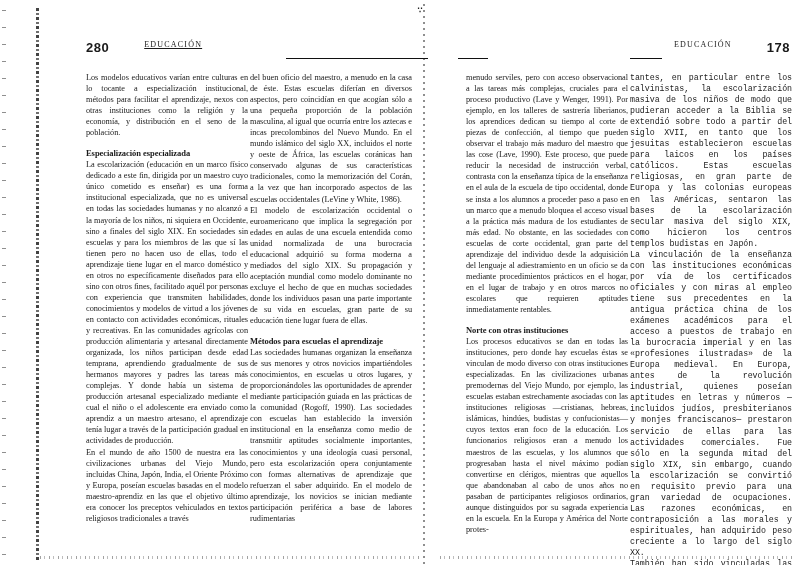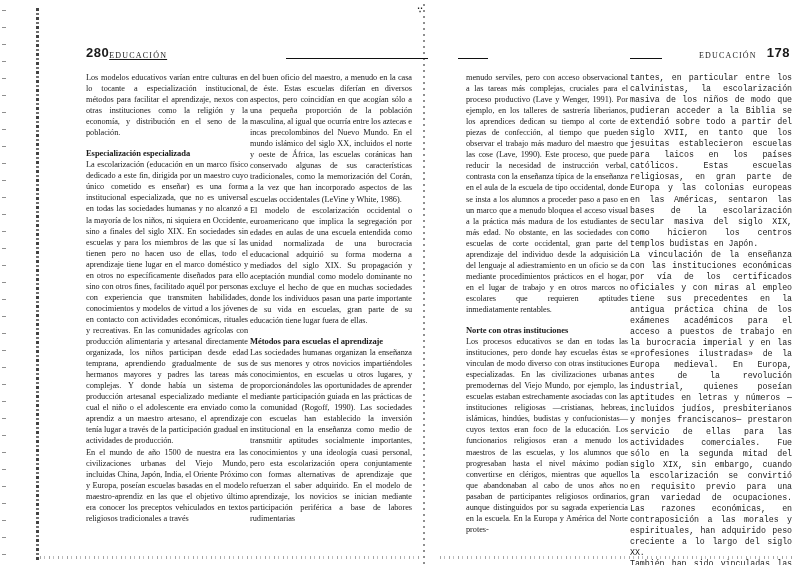--- a/index.html
+++ b/index.html
@@ -31,24 +31,24 @@
   .bottom-noise {
     position: absolute; top: 556px; height: 3px;
     background: repeating-linear-gradient(to right, #555 0 1px, transparent 1px 4px, #888 4px 5px, transparent 5px 9px);
     opacity: .55;
   }
   .page { position: absolute; top: 40px; }
   .page-left { left: 86px; width: 342px; }
   .page-right { left: 458px; width: 332px; }
   .running-head {
     position: absolute; top: 0; left: 0; right: 0; height: 20px;
-    display: flex; align-items: flex-end;
+    display: flex; align-items: flex-start; gap: 25px;
   }
   .folio { font-size: 13px; font-family: "Liberation Sans", sans-serif; font-weight: bold; letter-spacing: .5px; }
-  .head-label { font-size: 8px; letter-spacing: 1.2px; text-transform: uppercase; margin-left: 0; text-decoration: underline; }
+  .head-label { font-size: 8px; letter-spacing: 1.2px; text-transform: uppercase; margin-left: 10px; text-decoration: underline; }
   .rule { position: absolute; height: 1px; background: #111; top: 18px; }
   .col {
     position: absolute; top: 32px; width: 162px;
     font-size: 8.3px; line-height: 11.05px; text-align: justify; hyphens: auto;
     letter-spacing: -0.05px;
   }
   .col p { margin: 0; text-indent: 0; }
   .col h3 { margin: 10px 0 0 0; font-size: 8.5px; font-weight: bold; line-height: 11px; }
 </style>
 </head>

